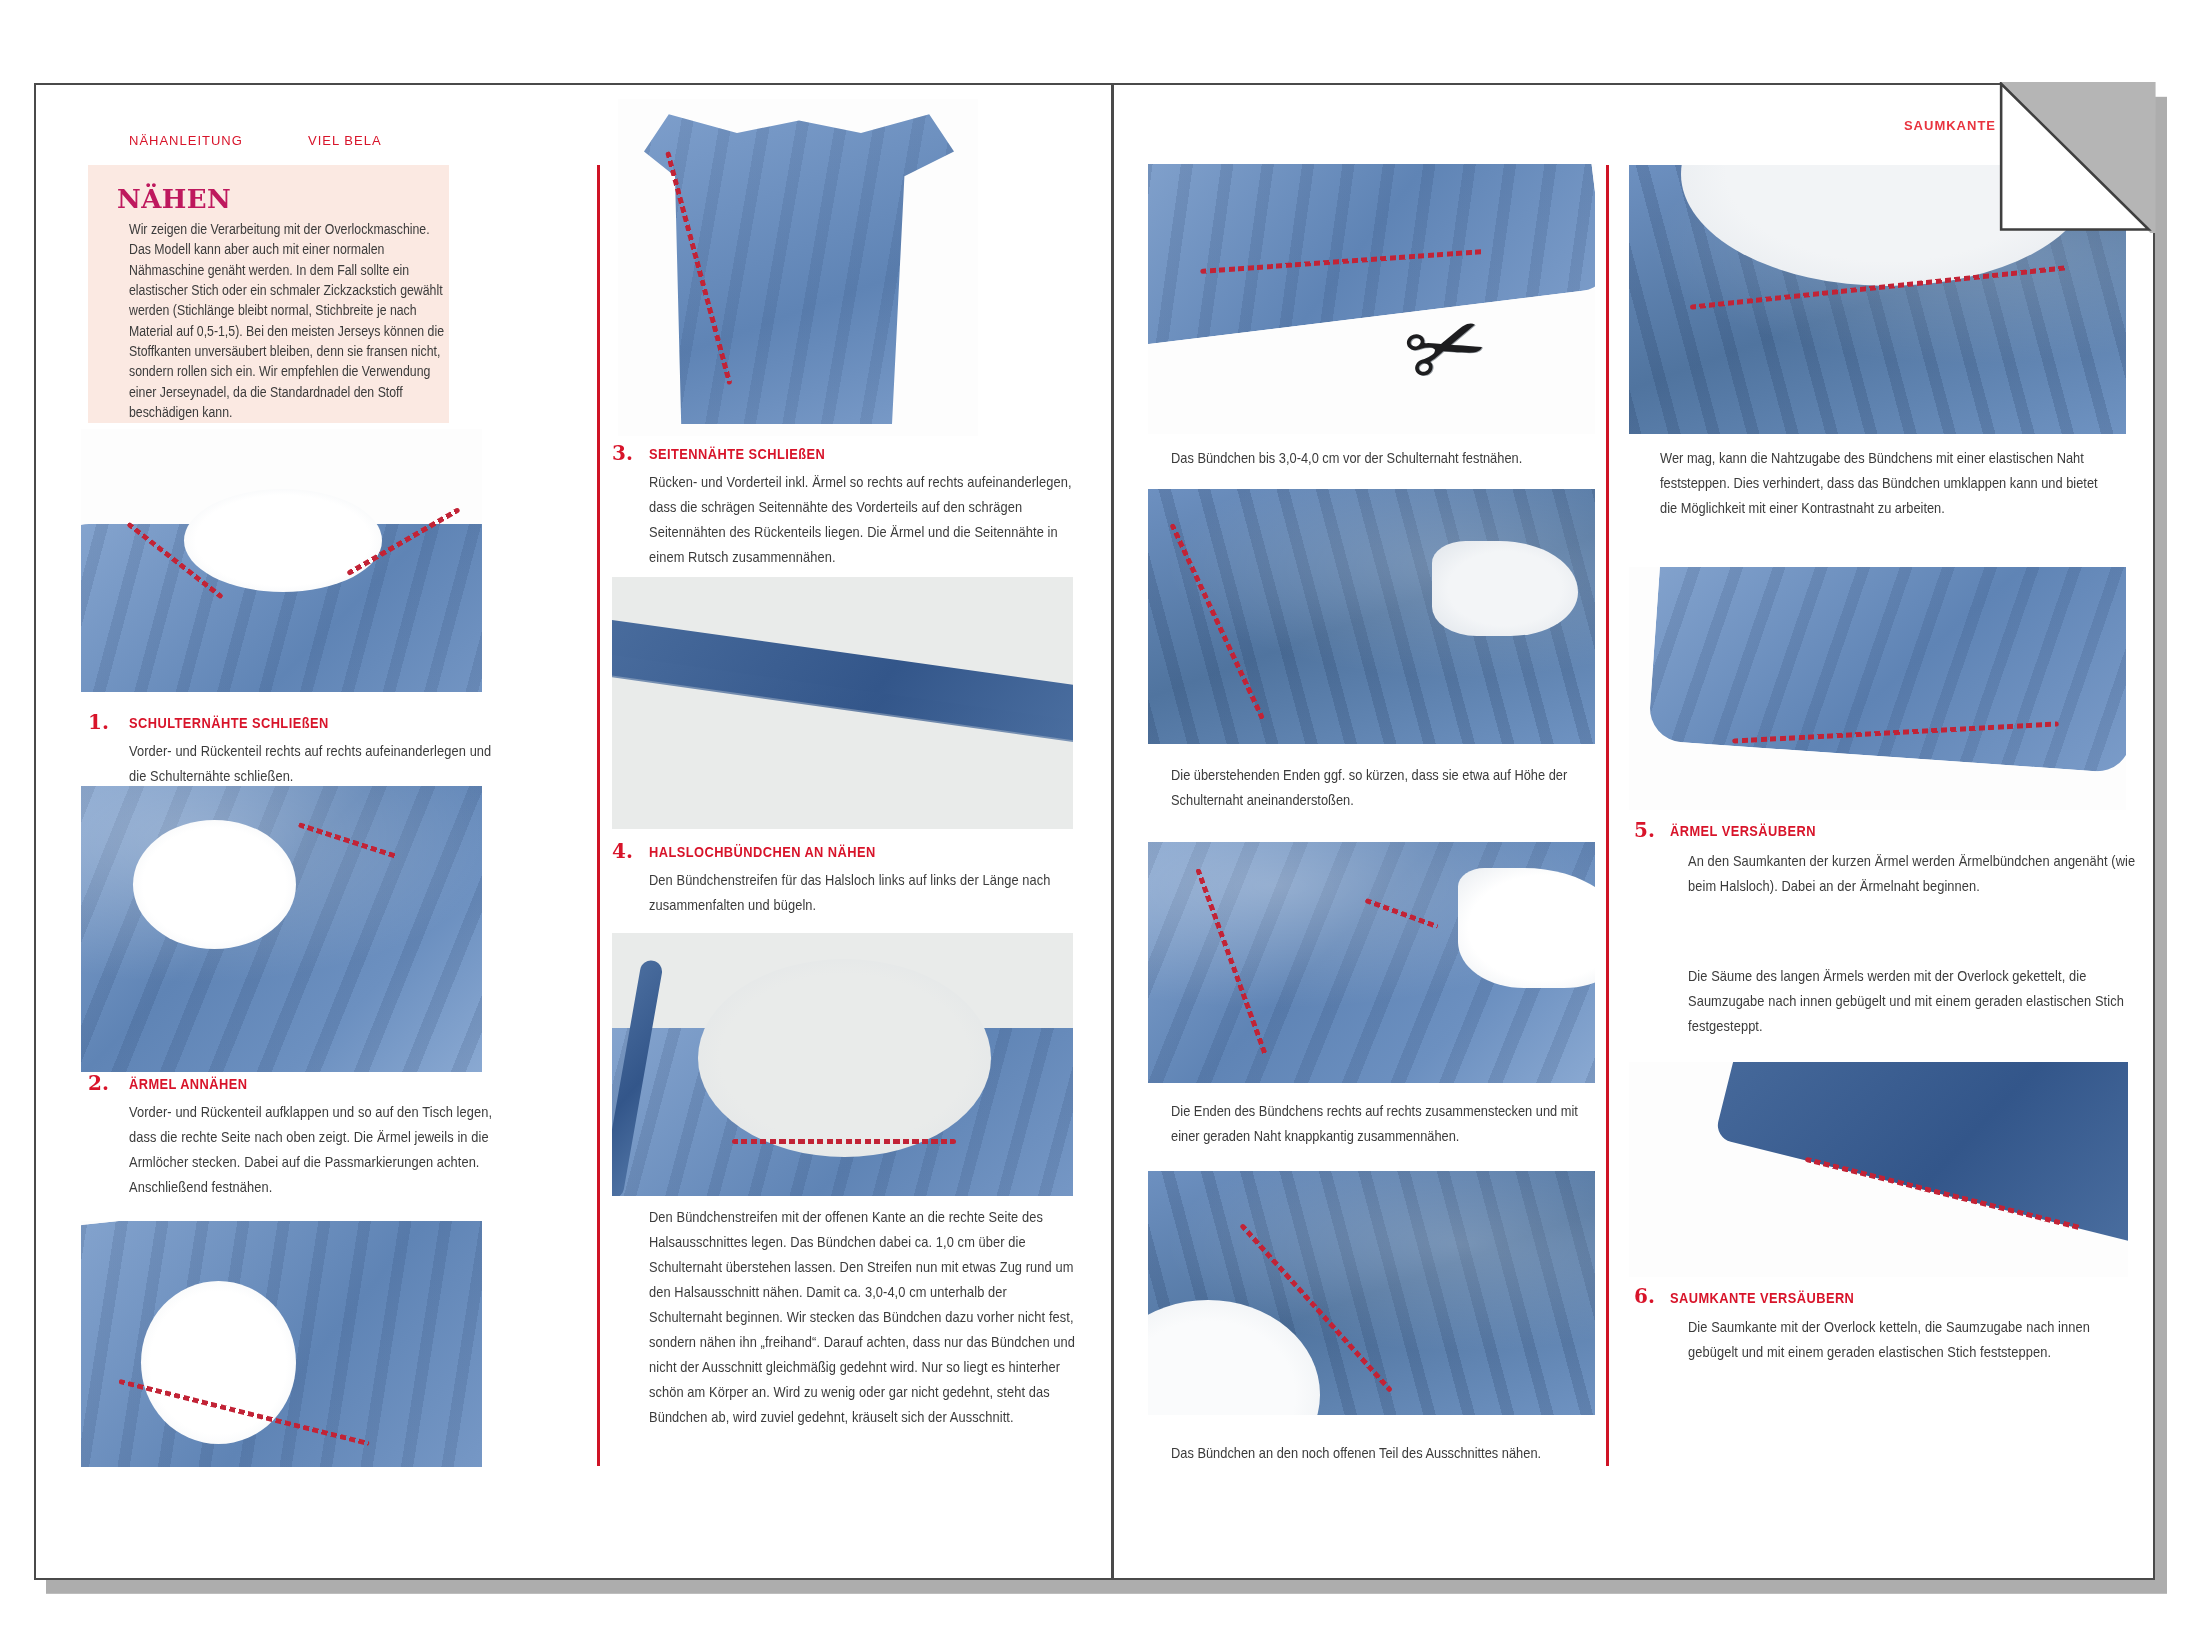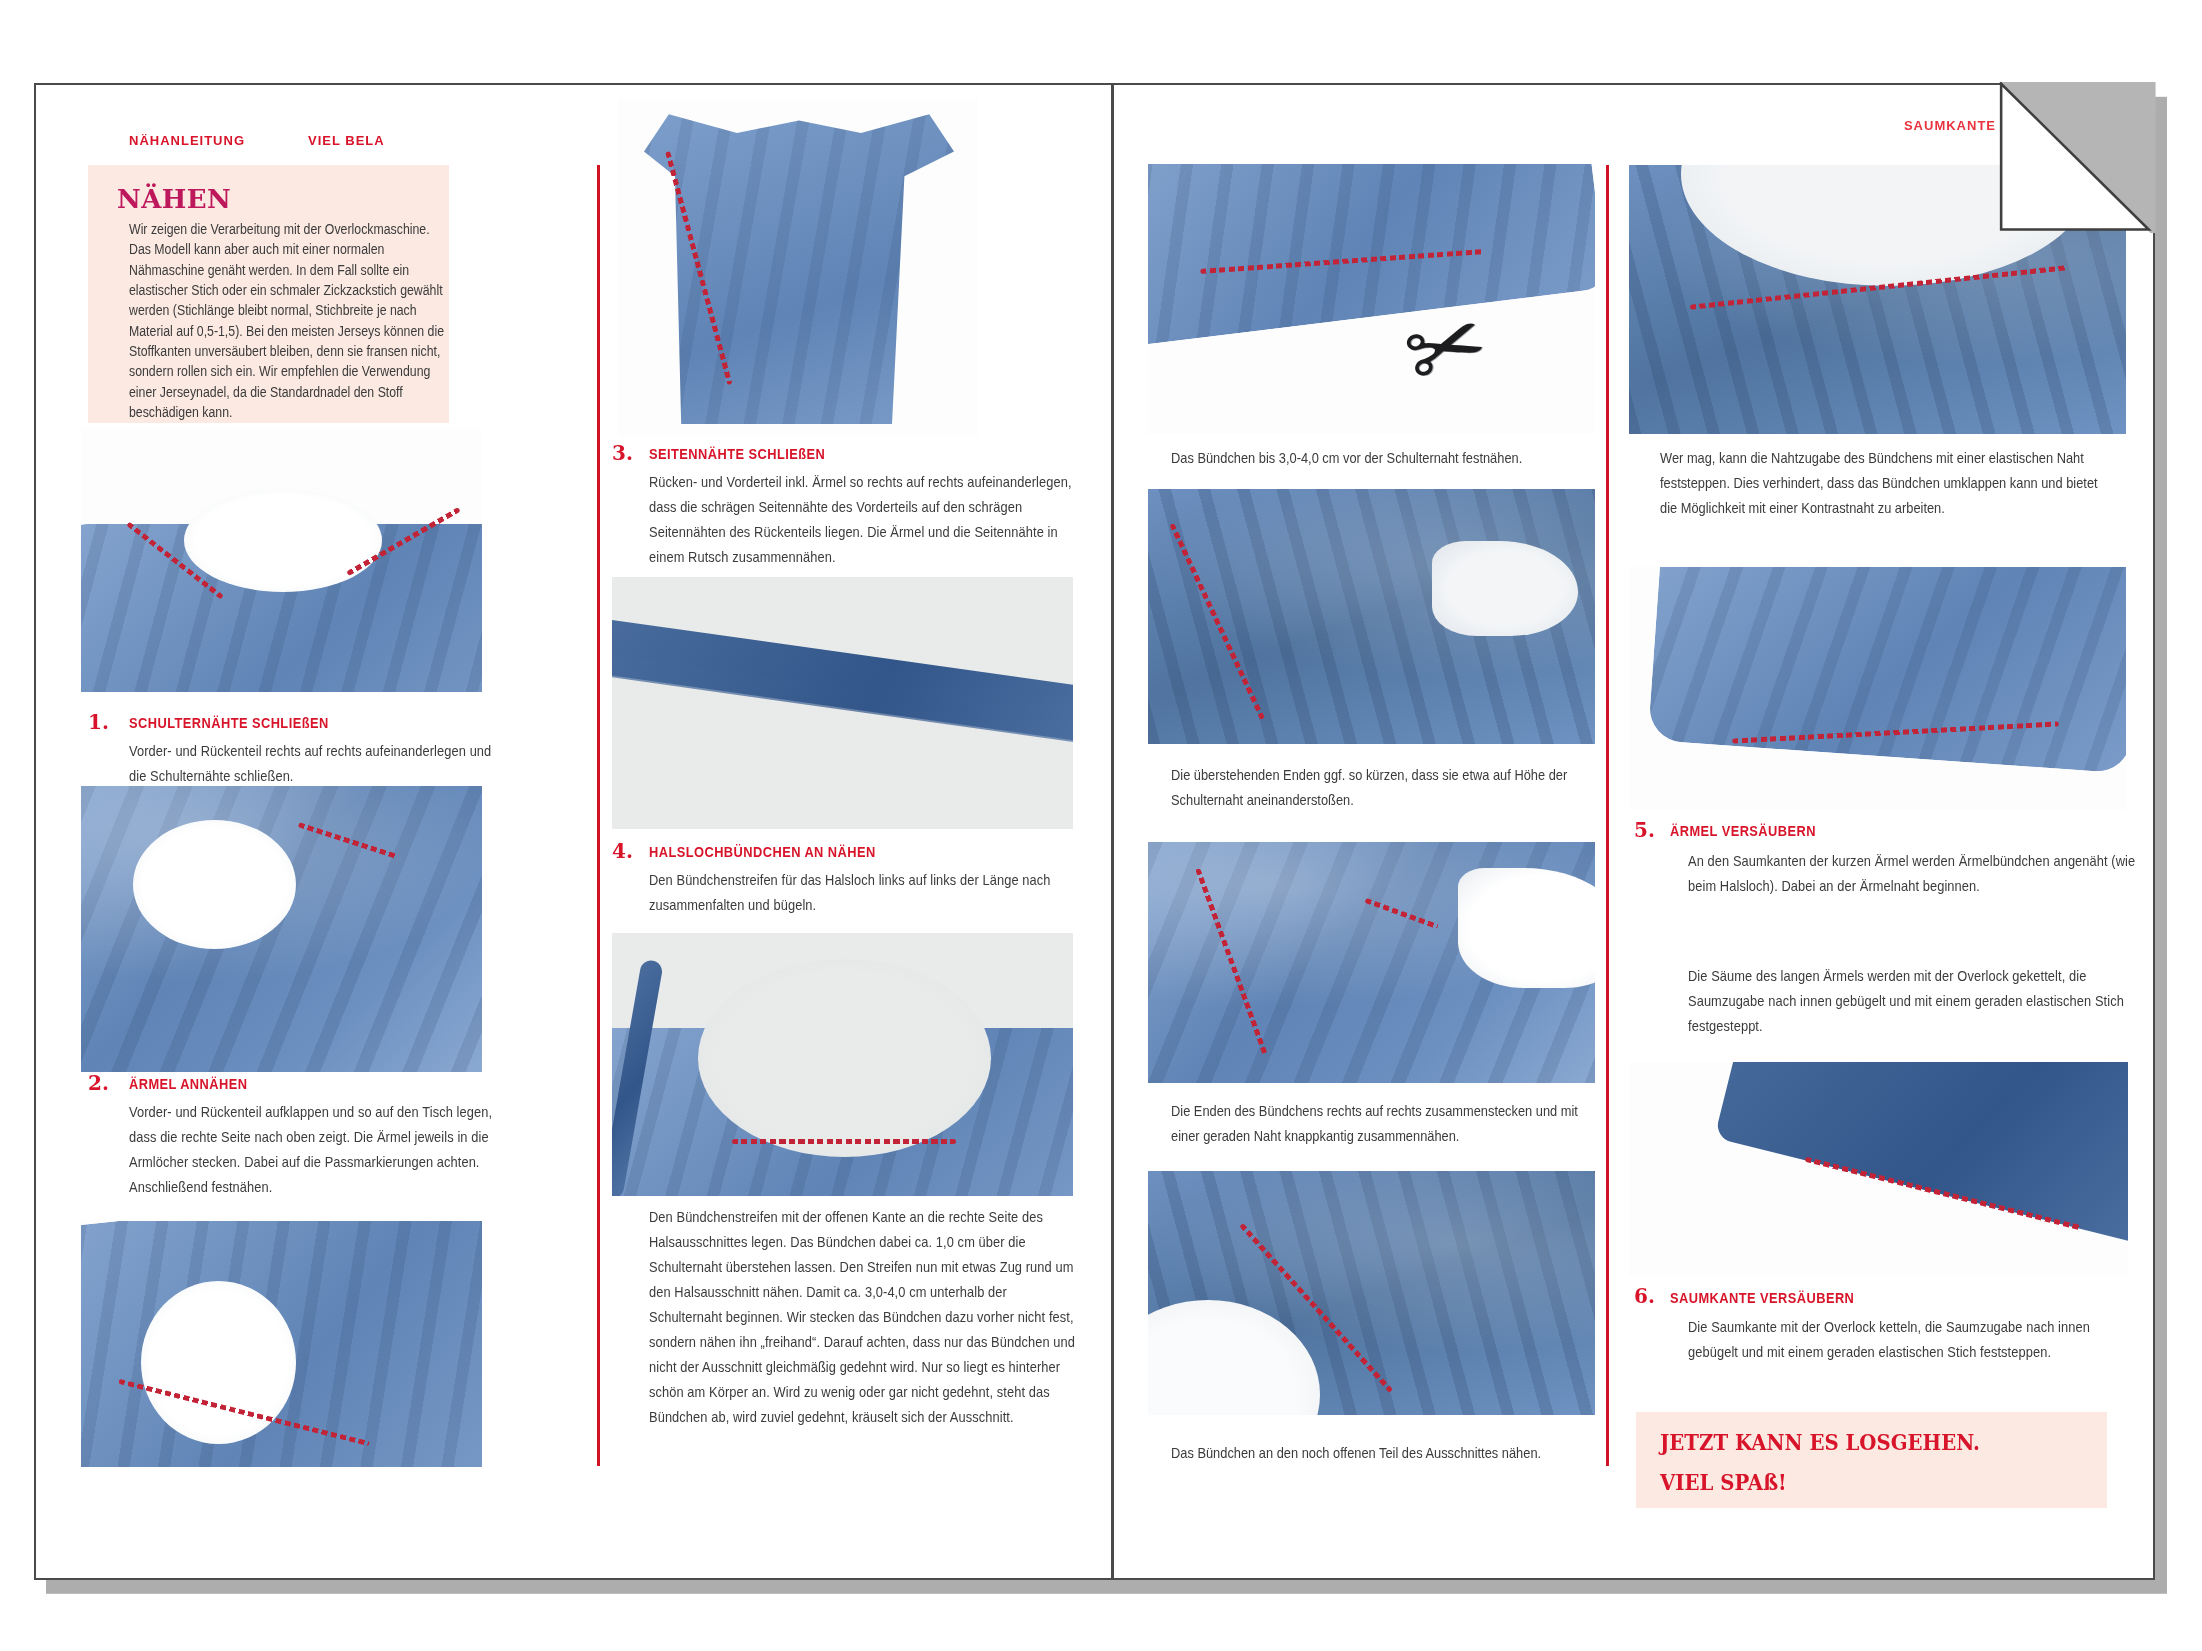--- a/index.html
+++ b/index.html
@@ -4,21 +4,21 @@
 <style>
   html,body{margin:0;padding:0;background:#ffffff;width:2203px;height:1652px;overflow:hidden;
     font-family:"Liberation Sans",sans-serif;-webkit-font-smoothing:antialiased;}
   .sheet{position:absolute;left:34px;top:83px;width:2117px;height:1493px;background:#fff;
     border:2.6px solid #4a4a4a;box-shadow:12px 13.8px 0 #adadad;}
   .divider{position:absolute;left:1075px;top:0;width:3.4px;height:100%;background:#4a4a4a;}
   .redline{position:absolute;top:80px;width:3.4px;height:1301px;background:#cf1325;}
   .rl-a{left:561px;}
   .rl-b{left:1570px;}
 
-  .hdr{position:absolute;top:48px;font-size:13px;font-weight:bold;color:#d8142a;letter-spacing:1px;}
+  .hdr{position:absolute;top:48px;font-size:13px;font-weight:normal;color:#d8142a;letter-spacing:1px;}
   .hdr-right{position:absolute;top:33px;right:157px;font-size:13px;font-weight:bold;color:#e8333f;letter-spacing:1px;}
 
   .squish{transform:scaleX(.88);transform-origin:0 0;}
   .body-txt{font-size:14.6px;line-height:25px;color:#3b3b3b;letter-spacing:0.1px;}
   .cap-txt{font-size:14.6px;line-height:25px;color:#3b3b3b;}
   .num{position:absolute;font-family:"DejaVu Serif",serif;font-weight:bold;font-size:20px;color:#d8142a;}
   .step-title{position:absolute;font-size:14.6px;font-weight:bold;color:#d8142a;letter-spacing:0.5px;}
   .abs{position:absolute;}
 
   .introbox{position:absolute;left:52px;top:80px;width:361px;height:258px;background:#fbe9e2;}
@@ -174,24 +174,20 @@
 
   <div class="photo fab-whitebg" style="left:1593px;top:977px;width:499px;height:215px;">
     <div class="chunk-dark" style="left:103px;top:-69px;width:482px;height:206px;transform:rotate(14deg);border-radius:17px;"></div>
     <div class="stitch" style="left:172px;top:129px;width:284px;transform:rotate(14deg);"></div>
   </div>
 
   <div class="num" style="left:1598px;top:1199px;">6.</div>
   <div class="step-title squish" style="left:1634px;top:1205px;">SAUMKANTE VERSÄUBERN</div>
   <div class="abs body-txt squish" style="left:1652px;top:1230px;width:514px;">Die Saumkante mit der Overlock ketteln, die Saumzugabe nach innen gebügelt und mit einem geraden elastischen Stich feststeppen.</div>
 
-  <div class="outrobox">
-    <div class="outro-line squish">JETZT KANN ES LOSGEHEN.</div>
-    <div class="outro-line squish">VIEL SPAß!</div>
-  </div>
 
   <svg class="fold" viewBox="0 0 182 176">
     <polygon points="0,0 182,0 182,176 176,176" fill="#b5b5b5"></polygon>
     <polygon points="2,2 2,172 174,172" fill="#ffffff" stroke="#3f3f3f" stroke-width="3"></polygon>
   </svg>
 
 </div>
 
 
 </body></html>

